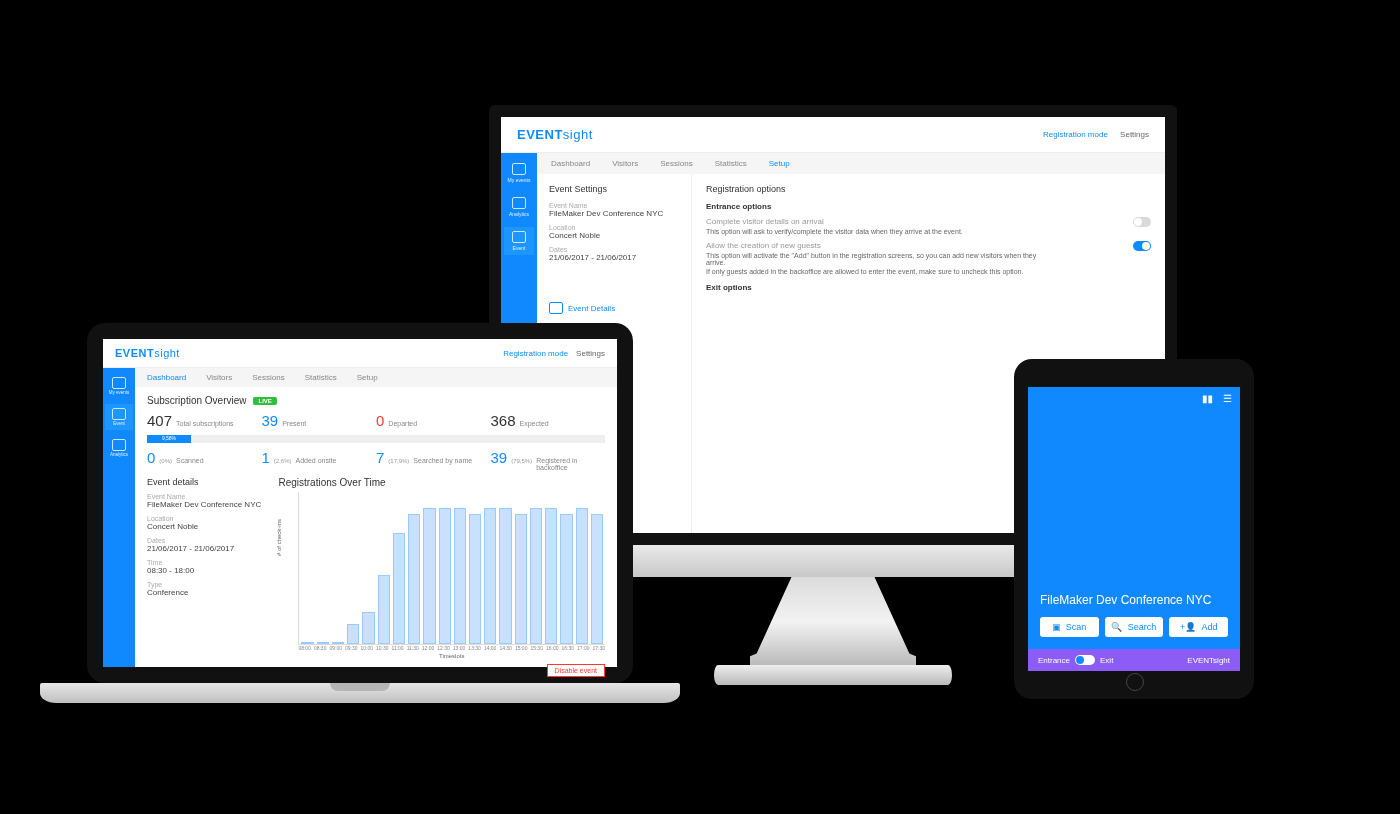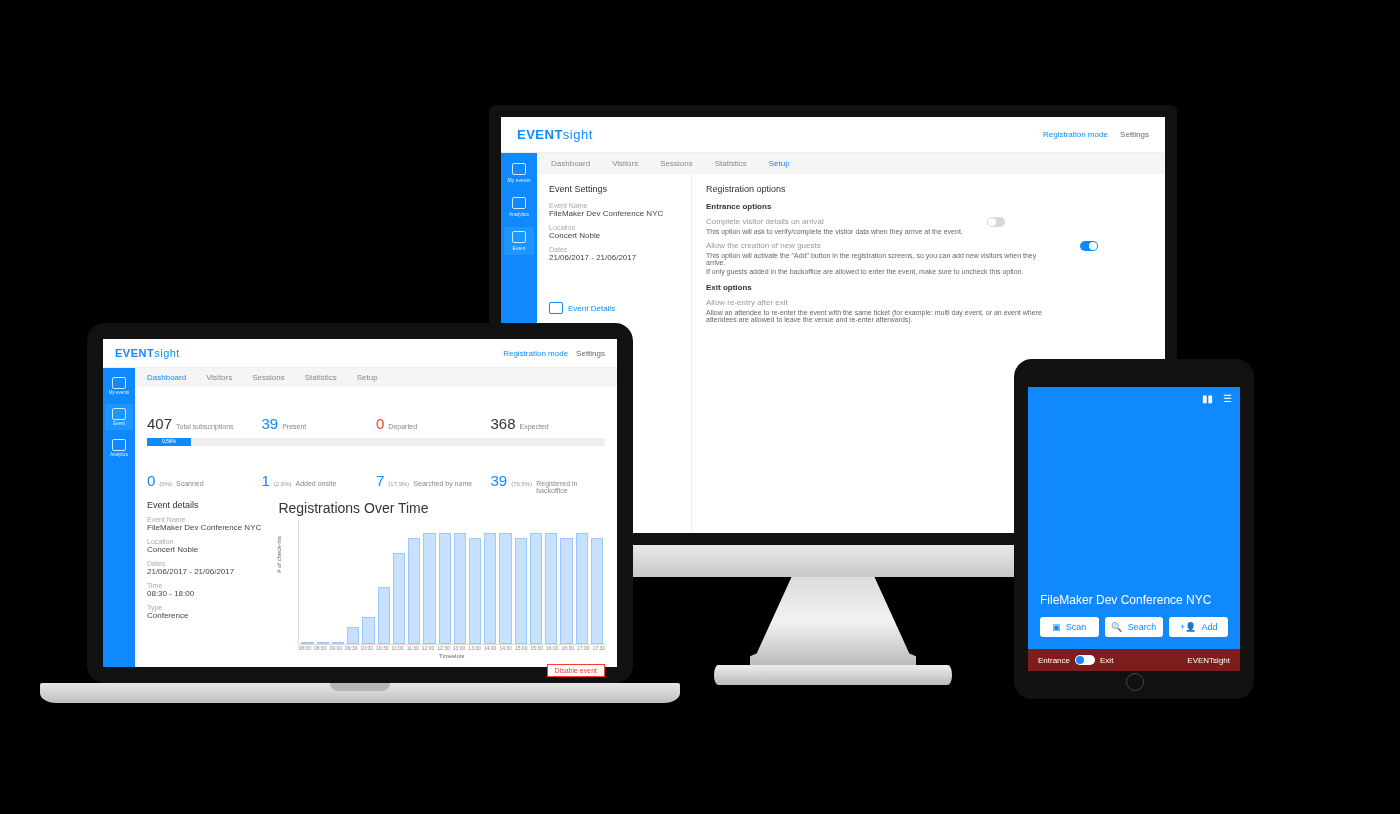--- a/index.html
+++ b/index.html
@@ -29,21 +29,21 @@
 .imac-tabs span.active{color:#0f8bff;}
 .imac-content{display:flex;flex:1;min-height:0;}
 .imac-left{width:130px;padding:10px 12px;border-right:1px solid #eee;}
 .imac-left h4{font-size:9px;color:#333;margin:0 0 8px 0;font-weight:500;}
 .lbl{color:#aaa;font-size:7px;margin-top:6px;}
 .val{color:#444;font-size:8px;}
 .imac-left .foot{margin-top:40px;display:flex;align-items:center;gap:5px;}
 .imac-right{flex:1;padding:10px 14px;min-width:0;}
 .imac-right h4{font-size:9px;color:#333;margin:0 0 6px 0;font-weight:500;}
 .sect{color:#333;font-size:8px;font-weight:600;margin-top:8px;}
-.opt{display:flex;justify-content:flex-start;align-items:flex-start;margin-top:6px;gap:24px;}
+.opt{display:flex;justify-content:space-between;align-items:flex-start;margin-top:6px;gap:24px;}
 .opt .txt .t{color:#999;}
 .opt .txt .d{color:#666;font-size:7px;max-width:350px;margin-top:2px;}
 .toggle{width:18px;height:10px;border-radius:5px;background:#d9d9d9;position:relative;flex:0 0 18px;}
 .toggle::after{content:"";position:absolute;width:8px;height:8px;border-radius:50%;background:#fff;top:1px;left:1px;}
 .toggle.on{background:#0f8bff;}
 .toggle.on::after{left:9px;}
 
 
 .mbp{position:absolute;left:40px;top:323px;width:640px;height:395px;}
 .mbp-body{position:absolute;left:47px;top:0;width:546px;height:360px;background:#111;border-radius:18px;padding:16px;box-sizing:border-box;}
@@ -60,53 +60,53 @@
 .mbp-side .sitem.active{background:#1b97ff;}
 .mbp-main{flex:1;display:flex;flex-direction:column;min-width:0;}
 .mbp-tabs{display:flex;gap:20px;padding:5px 12px;background:#f5f5f5;color:#888;}
 .mbp-tabs span.active{color:#0f8bff;}
 .mbp-cont{padding:8px 12px;display:flex;flex-direction:column;gap:6px;flex:1;min-height:0;}
 .ovhdr{display:flex;align-items:center;gap:7px;}
 .ovhdr h4{margin:0;font-size:10px;font-weight:500;color:#333;}
 .badge{background:#2fbf3c;color:#fff;font-size:6px;padding:1px 5px;border-radius:2px;font-weight:600;}
 .row4{display:flex;}
 .cell4{flex:1;display:flex;align-items:baseline;gap:4px;}
-.cell4 .n{font-size:15px;font-weight:500;margin-top:20px;}
+.cell4 .n{font-size:15px;font-weight:500;}
 .cell4 .l{color:#888;font-size:7px;}
 .c-dark{color:#333;}
 .c-blue{color:#0f8bff;}
 .c-red{color:#ff3b30;}
 .pbar{height:8px;background:#eee;}
 .pbar .fill{height:100%;background:#0f8bff;width:9.6%;color:#fff;font-size:5px;text-align:center;}
 .row4b .p{color:#999;font-size:6px;}
 .split{display:flex;gap:10px;flex:1;min-height:0;}
 .evd{width:130px;}
 .evd h5{margin:0 0 6px 0;font-size:9px;font-weight:500;color:#333;}
 .chartbox{flex:1;position:relative;display:flex;flex-direction:column;}
-.chartbox h5{margin:0 0 4px 0;font-size:14px;font-weight:500;color:#333;}
+.chartbox h5{margin:0 0 4px 0;font-size:10px;font-weight:500;color:#333;}
 .chart{flex:1;position:relative;border-left:1px solid #ddd;border-bottom:1px solid #ddd;margin-left:20px;}
 .ylab{position:absolute;left:-20px;top:40%;transform:rotate(-90deg);transform-origin:left;font-size:6px;color:#666;white-space:nowrap;}
 .bars{position:absolute;left:2px;right:2px;bottom:0;top:0;display:flex;align-items:flex-end;gap:3px;}
 .bars .b{flex:1;background:#c8e1ff;border:1px solid #9cc9ff;}
 .xt{display:flex;margin-left:20px;gap:3px;}
 .xt span{flex:1;font-size:5px;color:#888;text-align:center;}
 .xl{text-align:center;font-size:6px;color:#666;margin-left:20px;margin-top:2px;}
 .disable{position:absolute;right:0;bottom:-18px;border:1px solid #ff3b30;color:#ff3b30;padding:2px 7px;font-size:7px;background:#fff;}
 
 
 .ipad{position:absolute;left:1014px;top:359px;width:240px;height:340px;background:#111;border-radius:18px;padding:28px 14px;box-sizing:border-box;}
 .ipad-home{position:absolute;left:50%;bottom:8px;width:16px;height:16px;margin-left:-8px;border:1px solid #444;border-radius:50%;}
 .ipad-inner{width:100%;height:100%;background:#1089ff;color:#fff;display:flex;flex-direction:column;font-size:10px;position:relative;}
 .ipad-top{display:flex;justify-content:flex-end;gap:10px;padding:6px 8px;font-size:10px;}
 .ipad-mid{flex:1;display:flex;flex-direction:column;justify-content:flex-end;padding:0 12px 12px 12px;}
 .ipad-mid h1{margin:0;font-weight:300;font-size:26px;}
 .ipad-mid h2{margin:2px 0 10px 0;font-weight:400;font-size:12px;}
 .ipad-btns{display:flex;gap:6px;}
 .ipad-btns .btn{flex:1;background:#fff;color:#0f8bff;border-radius:3px;padding:5px 0;display:flex;align-items:center;justify-content:center;gap:5px;font-size:9px;font-weight:500;}
-.ipad-bot{display:flex;align-items:center;justify-content:space-between;padding:6px 10px;background:#7f1d1d;font-size:8px;}
+.ipad-bot{display:flex;align-items:center;justify-content:space-between;padding:6px 10px;background:#8b5cf6;font-size:8px;}
 .ipad-bot .l{display:flex;align-items:center;gap:5px;}
 .tg{width:20px;height:10px;background:#fff;border-radius:5px;position:relative;}
 .tg::after{content:"";position:absolute;width:8px;height:8px;background:#0f8bff;border-radius:50%;top:1px;left:1px;}
 </style>
 </head>
 <body>
 
 <div class="imac-wrap">
   <div class="imac-screen">
     <div class="imac-inner">
@@ -166,26 +166,20 @@
               </div>
               <div class="opt">
                 <div class="txt">
                     <div class="t">Allow the creation of new guests</div>
                     <div class="d">This option will activate the "Add" button in the registration screens, so you can add new visitors when they arrive.</div>
                     <div class="d">If only guests added in the backoffice are allowed to enter the event, make sure to uncheck this option.</div>
                   </div>
                 <div class="toggle on"></div>
               </div>
               <div class="sect">Exit options</div>
-              <div class="opt">
-                <div class="txt">
-                    <div class="t">Allow re-entry after exit</div>
-                    <div class="d">Allow an attendee to re-enter the event with the same ticket (for example: multi day event, or an event where attendees are allowed to leave the venue and re-enter afterwards).</div>
-                  </div>
-              </div>
             </div>
           </div>
         </div>
       </div>
     </div>
   </div>
   <div class="imac-chin">
       <span></span>
     </div>
   <div class="imac-stand"></div>
@@ -216,20 +210,24 @@
         </div>
         <div class="mbp-main">
           <div class="mbp-tabs">
             <span class="active">Dashboard</span>
             <span>Visitors</span>
             <span>Sessions</span>
             <span>Statistics</span>
             <span>Setup</span>
           </div>
           <div class="mbp-cont">
+            <div class="ovhdr">
+              <h4>Subscription Overview</h4>
+              <span class="badge">LIVE</span>
+            </div>
             <div class="row4" id="stats1">
                 <div class="cell4">
                   <span class="n c-dark">407</span>
                   <span class="l">Total subscriptions</span>
                 </div>
                 <div class="cell4">
                   <span class="n c-blue">39</span>
                   <span class="l">Present</span>
                 </div>
                 <div class="cell4">

